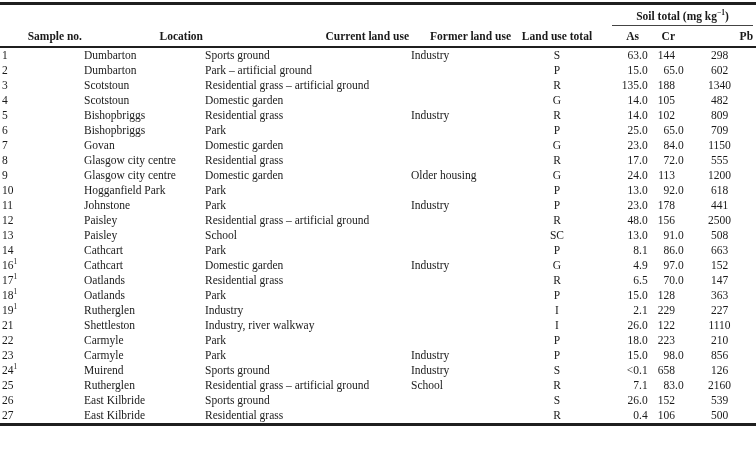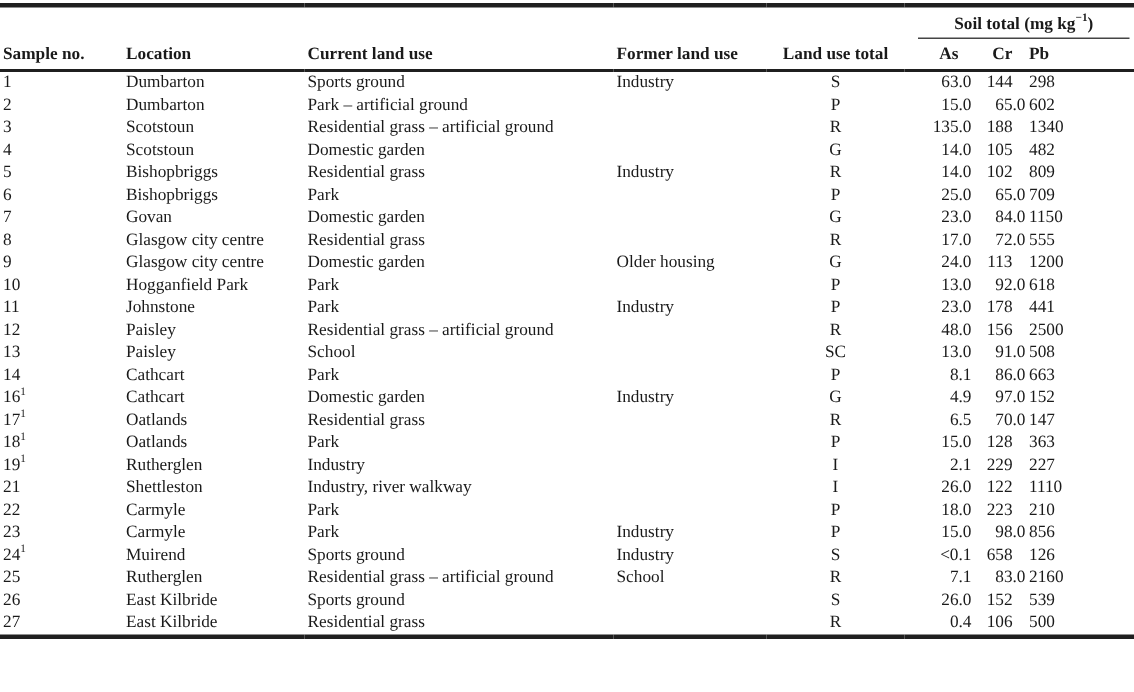--- a/index.html
+++ b/index.html
@@ -55,34 +55,34 @@
     font-weight: bold;
   }
   .soil-inner sup {
     font-size: 7.5px;
     line-height: 0;
   }
   tr.label-row th {
     height: 20px;
     border-bottom: 2px solid #1f1f1f;
   }
-  th.h-left  { text-align: left; padding-left: 2px; }
+  th.h-left  { text-align: right; padding-left: 2px; }
   th.h-center{ text-align: center; }
   th.h-num   { text-align: right; padding-right: 11px; }
-  th.h-num-last { text-align: left; padding-right: 3px; }
+  th.h-num-last { text-align: right; padding-right: 3px; }
 
   tbody td {
     height: 15px;
     line-height: 15px;
     vertical-align: middle;
   }
   td.t-left   { text-align: left; padding-left: 2px; }
   td.t-center { text-align: center; }
   td.t-num    { text-align: right; padding-right: 2px; }
-  td.t-num-last { text-align: left; padding-right: 3px; }
+  td.t-num-last { text-align: center; padding-right: 3px; }
   td .dp {
     display: inline-block;
     width: 9px;
     text-align: left;
   }
   td.t-num-last .dp { width: 0; }
   sup.fn {
     font-size: 7.5px;
     line-height: 0;
     vertical-align: super;

